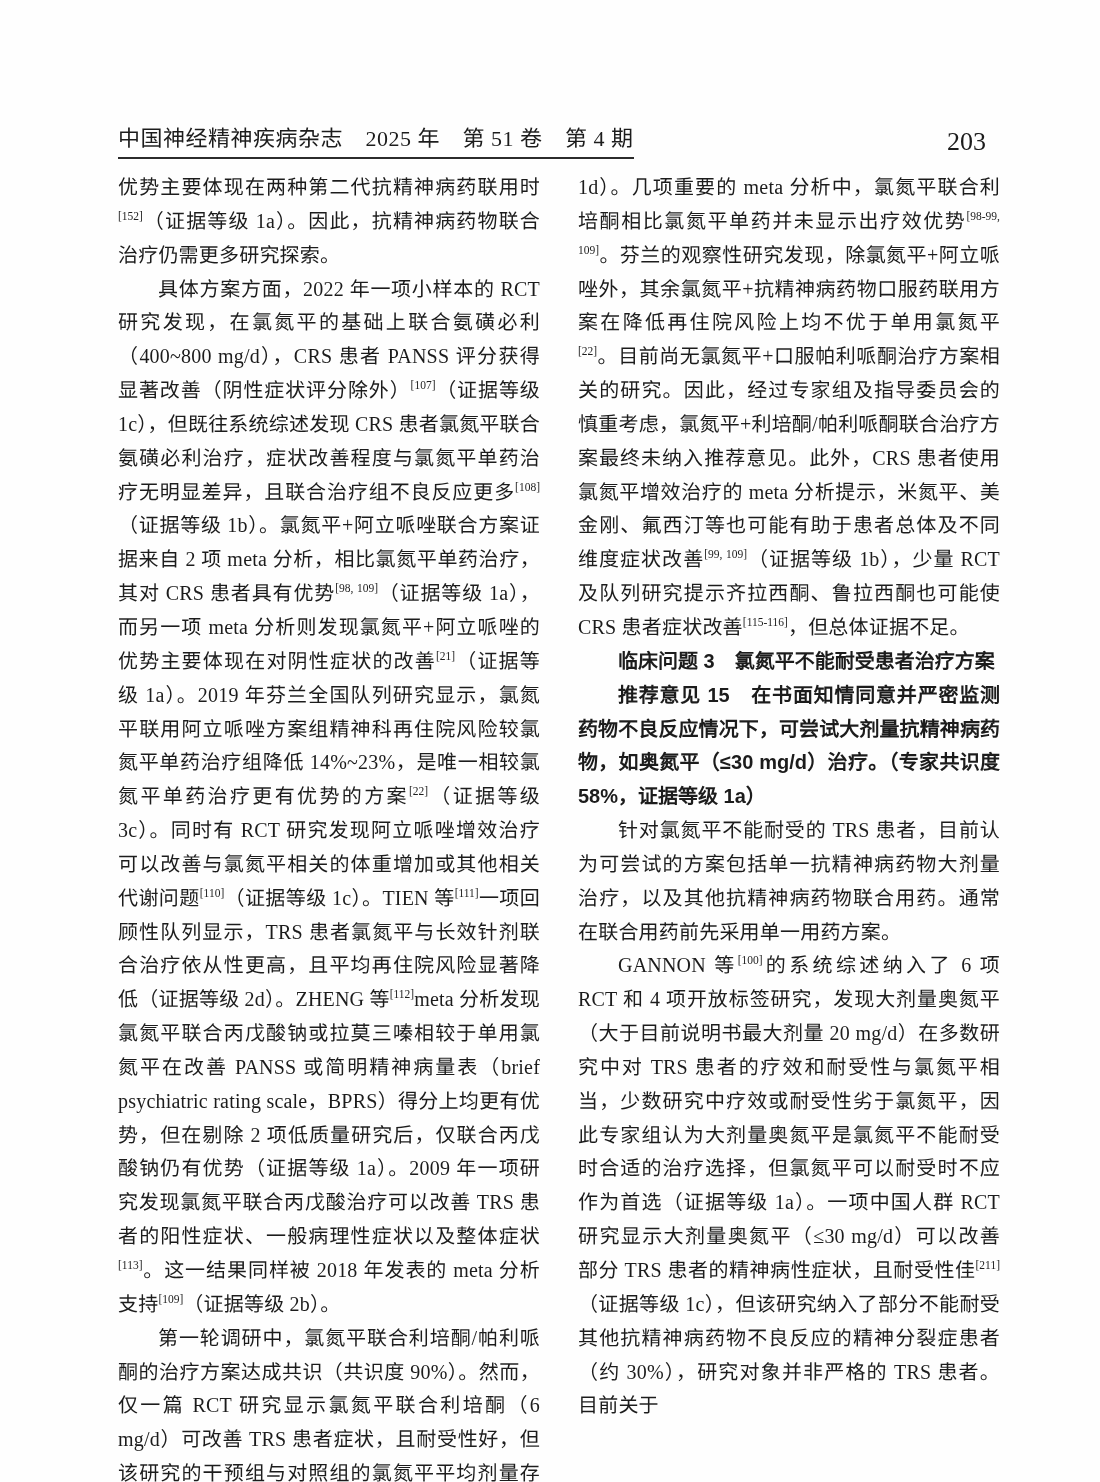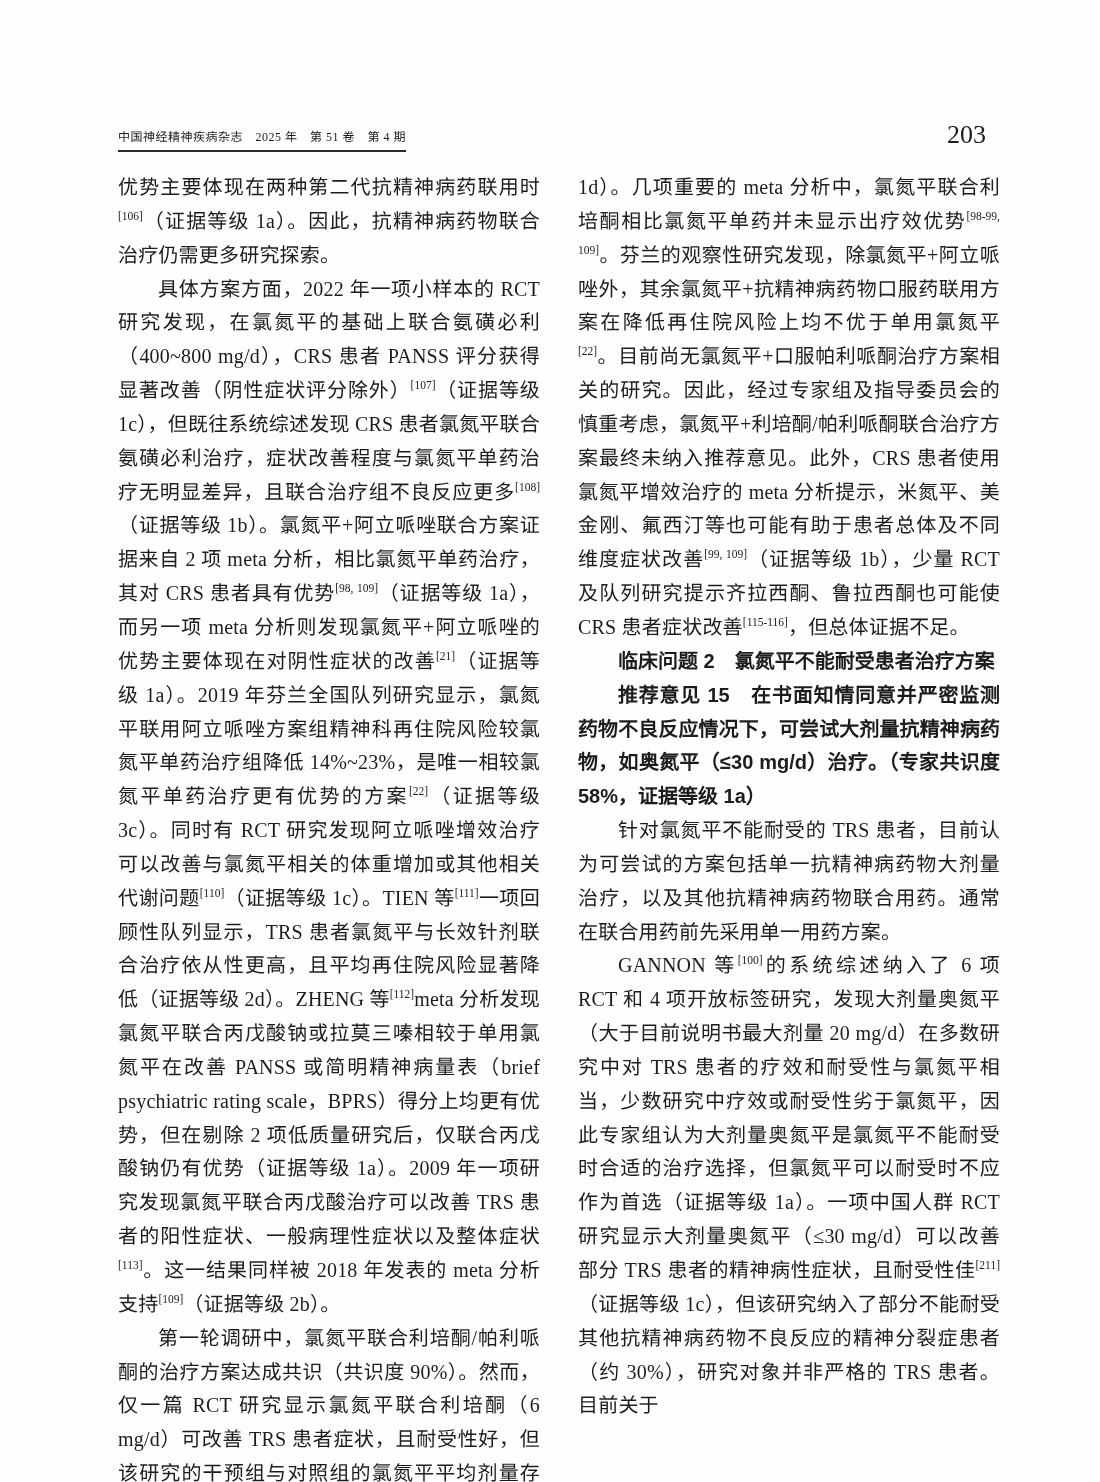--- a/index.html
+++ b/index.html
@@ -19,21 +19,21 @@
   .header {
     position: absolute;
     top: 120px;
     left: 118px;
     width: 882px;
     display: flex;
     justify-content: space-between;
     align-items: flex-end;
   }
   .journal-cite {
-    font-size: 12px;
+    font-size: 22px;
     letter-spacing: 0.5px;
     border-bottom: 2px solid #2b2b2b;
     padding-bottom: 5px;
     white-space: nowrap;
   }
   .page-number {
     font-size: 26px;
     padding-right: 14px;
     padding-bottom: 2px;
   }
@@ -72,25 +72,25 @@
 <body>
 
 <div class="page">
   <div class="header">
     <span class="journal-cite">中国神经精神疾病杂志　2025 年　第 51 卷　第 4 期</span>
     <span class="page-number">203</span>
   </div>
 
   <div class="columns">
     <div class="col">
-        <p class="para">优势主要体现在两种第二代抗精神病药联用时<sup class="cite">[106]</sup>（证据等级 1a）。因此，抗精神病药物联合治疗仍需更多研究探索。</p>
+        <p class="para">优势主要体现在两种第二代抗精神病药联用时<sup class="cite">[152]</sup>（证据等级 1a）。因此，抗精神病药物联合治疗仍需更多研究探索。</p>
         <p class="para indent">具体方案方面，2022 年一项小样本的 RCT 研究发现，在氯氮平的基础上联合氨磺必利（400~800 mg/d），CRS 患者 PANSS 评分获得显著改善（阴性症状评分除外）<sup class="cite">[107]</sup>（证据等级 1c），但既往系统综述发现 CRS 患者氯氮平联合氨磺必利治疗，症状改善程度与氯氮平单药治疗无明显差异，且联合治疗组不良反应更多<sup class="cite">[108]</sup>（证据等级 1b）。氯氮平+阿立哌唑联合方案证据来自 2 项 meta 分析，相比氯氮平单药治疗，其对 CRS 患者具有优势<sup class="cite">[98, 109]</sup>（证据等级 1a），而另一项 meta 分析则发现氯氮平+阿立哌唑的优势主要体现在对阴性症状的改善<sup class="cite">[21]</sup>（证据等级 1a）。2019 年芬兰全国队列研究显示，氯氮平联用阿立哌唑方案组精神科再住院风险较氯氮平单药治疗组降低 14%~23%，是唯一相较氯氮平单药治疗更有优势的方案<sup class="cite">[22]</sup>（证据等级 3c）。同时有 RCT 研究发现阿立哌唑增效治疗可以改善与氯氮平相关的体重增加或其他相关代谢问题<sup class="cite">[110]</sup>（证据等级 1c）。TIEN 等<sup class="cite">[111]</sup>一项回顾性队列显示，TRS 患者氯氮平与长效针剂联合治疗依从性更高，且平均再住院风险显著降低（证据等级 2d）。ZHENG 等<sup class="cite">[112]</sup>meta 分析发现氯氮平联合丙戊酸钠或拉莫三嗪相较于单用氯氮平在改善 PANSS 或简明精神病量表（brief psychiatric rating scale，BPRS）得分上均更有优势，但在剔除 2 项低质量研究后，仅联合丙戊酸钠仍有优势（证据等级 1a）。2009 年一项研究发现氯氮平联合丙戊酸治疗可以改善 TRS 患者的阳性症状、一般病理性症状以及整体症状<sup class="cite">[113]</sup>。这一结果同样被 2018 年发表的 meta 分析支持<sup class="cite">[109]</sup>（证据等级 2b）。</p>
         <p class="para indent">第一轮调研中，氯氮平联合利培酮/帕利哌酮的治疗方案达成共识（共识度 90%）。然而，仅一篇 RCT 研究显示氯氮平联合利培酮（6 mg/d）可改善 TRS 患者症状，且耐受性好，但该研究的干预组与对照组的氯氮平平均剂量存在显著差异，且样本量偏小，因此在结论的推广上需要谨慎（证据等级</p>
       </div>
     <div class="col">
         <p class="para">1d）。几项重要的 meta 分析中，氯氮平联合利培酮相比氯氮平单药并未显示出疗效优势<sup class="cite">[98-99, 109]</sup>。芬兰的观察性研究发现，除氯氮平+阿立哌唑外，其余氯氮平+抗精神病药物口服药联用方案在降低再住院风险上均不优于单用氯氮平<sup class="cite">[22]</sup>。目前尚无氯氮平+口服帕利哌酮治疗方案相关的研究。因此，经过专家组及指导委员会的慎重考虑，氯氮平+利培酮/帕利哌酮联合治疗方案最终未纳入推荐意见。此外，CRS 患者使用氯氮平增效治疗的 meta 分析提示，米氮平、美金刚、氟西汀等也可能有助于患者总体及不同维度症状改善<sup class="cite">[99, 109]</sup>（证据等级 1b），少量 RCT 及队列研究提示齐拉西酮、鲁拉西酮也可能使 CRS 患者症状改善<sup class="cite">[115-116]</sup>，但总体证据不足。</p>
-        <p class="para indent bold">临床问题 2　氯氮平不能耐受患者治疗方案</p>
+        <p class="para indent bold">临床问题 3　氯氮平不能耐受患者治疗方案</p>
         <p class="para indent bold">推荐意见 15　在书面知情同意并严密监测药物不良反应情况下，可尝试大剂量抗精神病药物，如奥氮平（≤30 mg/d）治疗。（专家共识度 58%，证据等级 1a）</p>
         <p class="para indent">针对氯氮平不能耐受的 TRS 患者，目前认为可尝试的方案包括单一抗精神病药物大剂量治疗，以及其他抗精神病药物联合用药。通常在联合用药前先采用单一用药方案。</p>
         <p class="para indent">GANNON 等<sup class="cite">[100]</sup>的系统综述纳入了 6 项 RCT 和 4 项开放标签研究，发现大剂量奥氮平（大于目前说明书最大剂量 20 mg/d）在多数研究中对 TRS 患者的疗效和耐受性与氯氮平相当，少数研究中疗效或耐受性劣于氯氮平，因此专家组认为大剂量奥氮平是氯氮平不能耐受时合适的治疗选择，但氯氮平可以耐受时不应作为首选（证据等级 1a）。一项中国人群 RCT 研究显示大剂量奥氮平（≤30 mg/d）可以改善部分 TRS 患者的精神病性症状，且耐受性佳<sup class="cite">[211]</sup>（证据等级 1c），但该研究纳入了部分不能耐受其他抗精神病药物不良反应的精神分裂症患者（约 30%），研究对象并非严格的 TRS 患者。目前关于</p>
       </div>
   </div>
 </div>
 
 </body></html>

